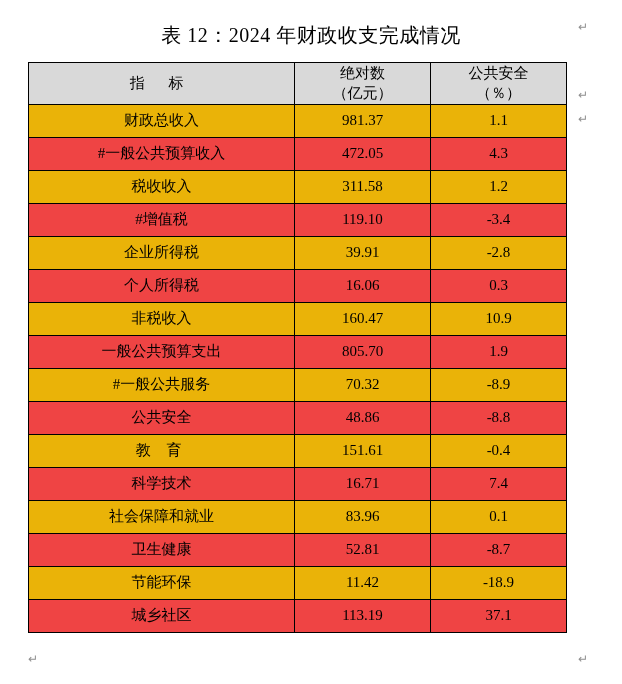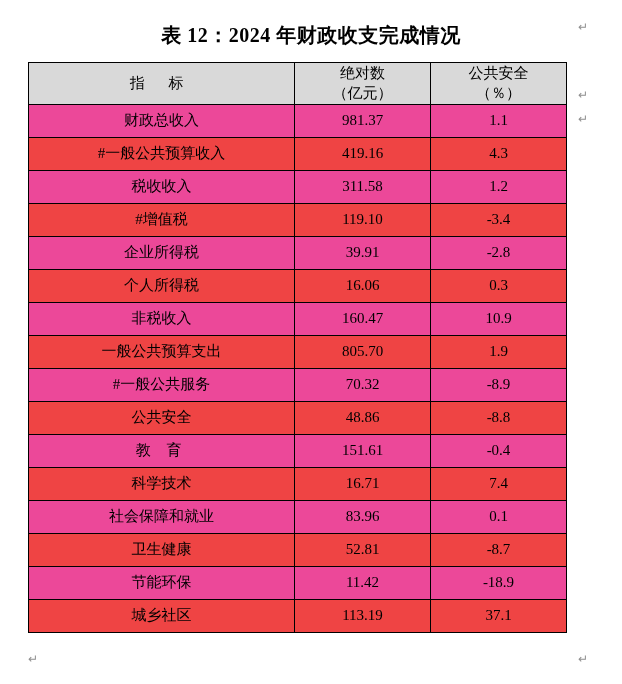--- a/index.html
+++ b/index.html
@@ -21,21 +21,21 @@
     width: 622px;
     height: 684px;
   }
   .title {
     position: absolute;
     left: 0;
     top: 22px;
     width: 622px;
     text-align: center;
     font-size: 20px;
-    font-weight: bold;
+    font-weight: normal;
     letter-spacing: 0.5px;
     font-family: "Liberation Serif", "DejaVu Serif", serif;
   }
   table.fin {
     position: absolute;
     left: 28px;
     top: 62px;
     width: 538px;
     border-collapse: collapse;
     table-layout: fixed;
@@ -52,21 +52,21 @@
   td.head {
     background: #d9d9d9;
     height: 63px;
     font-size: 16px;
     line-height: 1.35;
   }
   tr.shade td {
     background: #ef4444;
   }
   tr.plain td {
-    background: #ec4899;
+    background: #eab308;
   }
   .col-ind { width: 266px; }
   .col-abs { width: 136px; }
   .col-grw { width: 136px; }
   .ind-cell {
     text-align: center;
   }
   .sp-wide {
     letter-spacing: 10px;
     padding-left: 10px;
@@ -109,21 +109,21 @@
         </td>
       </tr>
 
       <tr class="plain">
         <td class="ind-cell">财政总收入</td>
         <td>981.37</td>
         <td>1.1</td>
       </tr>
       <tr class="shade">
         <td class="ind-cell">#一般公共预算收入</td>
-        <td>419.16</td>
+        <td>472.05</td>
         <td>4.3</td>
       </tr>
       <tr class="plain">
         <td class="ind-cell">税收收入</td>
         <td>311.58</td>
         <td>1.2</td>
       </tr>
       <tr class="shade">
         <td class="ind-cell">#增值税</td>
         <td>119.10</td>

